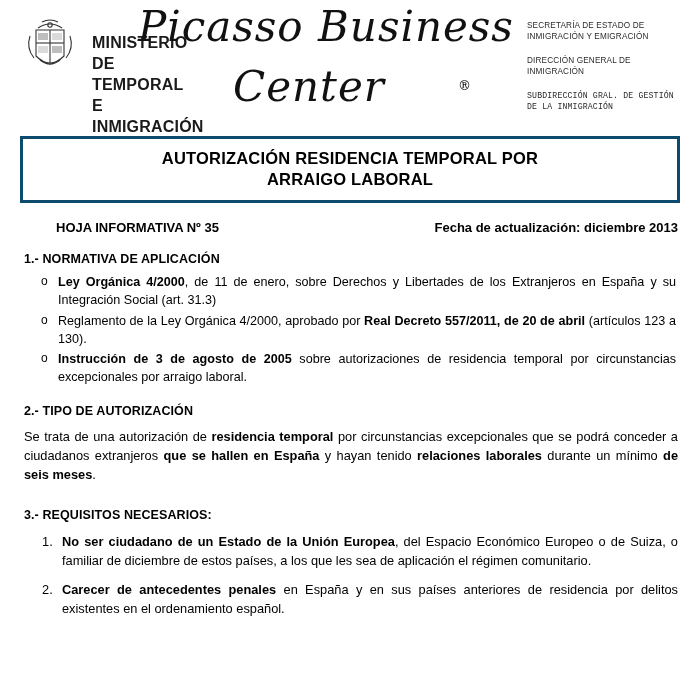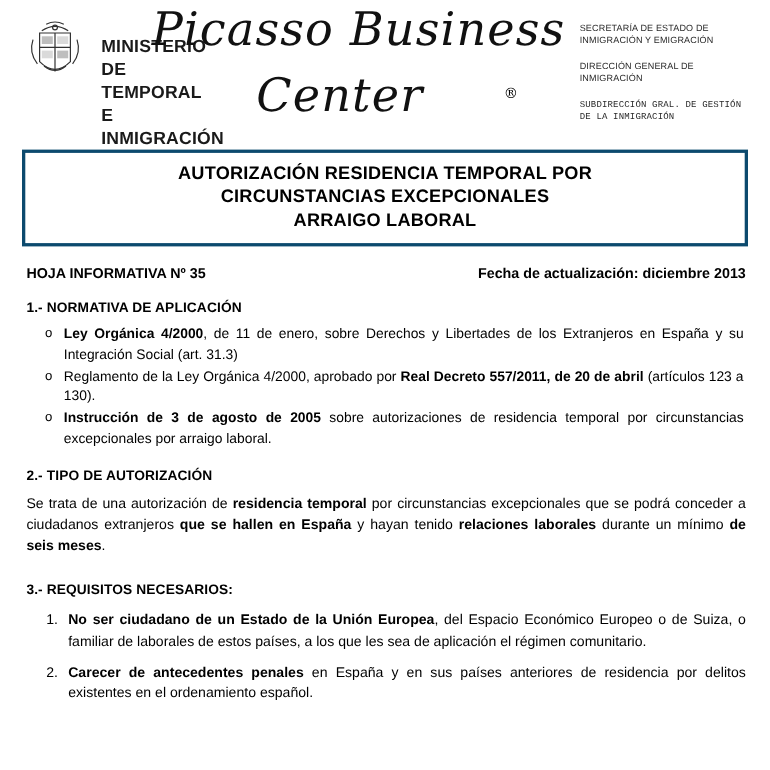--- a/index.html
+++ b/index.html
@@ -127,20 +127,21 @@
     font-size: 13px;
   }
 
   .info-row {
     display: flex;
     justify-content: space-between;
     align-items: center;
     margin-top: 17px;
     font-weight: bold;
     font-size: 13px;
+    margin-left: 32px;
   }
 
   .sec-title {
     font-weight: bold;
     font-size: 12.5px;
     margin-top: 17px;
     letter-spacing: 0.1px;
   }
 
   ul.circ {
@@ -238,21 +239,20 @@
 
     <div class="watermark">
       <div class="wm-text wm-line1">Picasso Business</div>
       <div class="wm-text wm-line2">Center</div>
       <div class="wm-reg">®</div>
     </div>
   </div>
 
   <div class="title-box">
     <div class="t-line">AUTORIZACIÓN RESIDENCIA TEMPORAL POR</div>
-    <div class="t-line">CIRCUNSTANCIAS EXCEPCIONALES</div>
     <div class="t-line">ARRAIGO LABORAL</div>
   </div>
 
   <div class="content">
 
     <div class="info-row">
       <span>HOJA INFORMATIVA Nº 35</span>
       <span>Fecha de actualización: diciembre 2013</span>
     </div>
 
@@ -261,18 +261,18 @@
       <li><span><b>Ley Orgánica 4/2000</b><span>, de 11 de enero, sobre Derechos y Libertades de los Extranjeros en España y su Integración Social (art. 31.3)</span></span></li>
       <li><span><span>Reglamento de la Ley Orgánica 4/2000, aprobado por </span><b>Real Decreto 557/2011, de 20 de abril</b><span> (artículos 123 a 130).</span></span></li>
       <li><span><b>Instrucción de 3 de agosto de 2005</b><span> sobre autorizaciones de residencia temporal por circunstancias excepcionales por arraigo laboral.</span></span></li>
     </ul>
 
     <div class="sec-title">2.- TIPO DE AUTORIZACIÓN</div>
     <div class="para"><span><span>Se trata de una autorización de </span><b>residencia temporal</b><span> por circunstancias excepcionales que se podrá conceder a ciudadanos extranjeros </span><b>que se hallen en España</b><span> y hayan tenido </span><b>relaciones laborales</b><span> durante un mínimo </span><b>de seis meses</b><span>.</span></span></div>
 
     <div class="sec-title" style="margin-top:24px;">3.- REQUISITOS NECESARIOS:</div>
     <ol class="numbered">
-      <li><span><b>No ser ciudadano de un Estado de la Unión Europea</b><span>, del Espacio Económico Europeo o de Suiza, o familiar de laborales de estos países,  a los que les sea de aplicación el régimen comunitario.</span></span></li>
+      <li><span><b>No ser ciudadano de un Estado de la Unión Europea</b><span>, del Espacio Económico Europeo o de Suiza, o familiar de diciembre de estos países,  a los que les sea de aplicación el régimen comunitario.</span></span></li>
       <li><span><b>Carecer de antecedentes penales</b><span> en España y en sus países anteriores de residencia por delitos existentes en el ordenamiento español.</span></span></li>
     </ol>
 
   </div>
 </div>
 
 </body></html>

